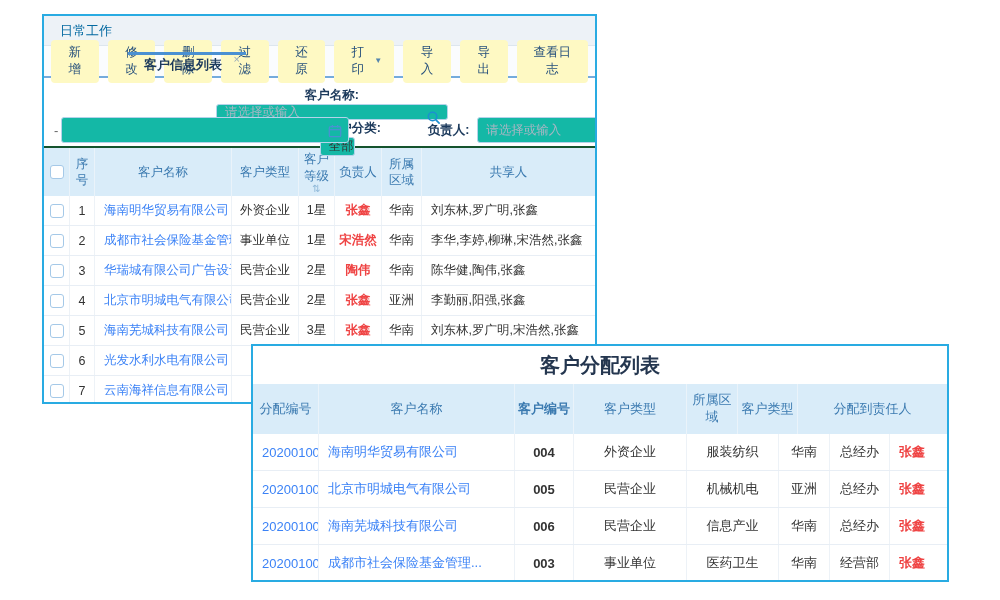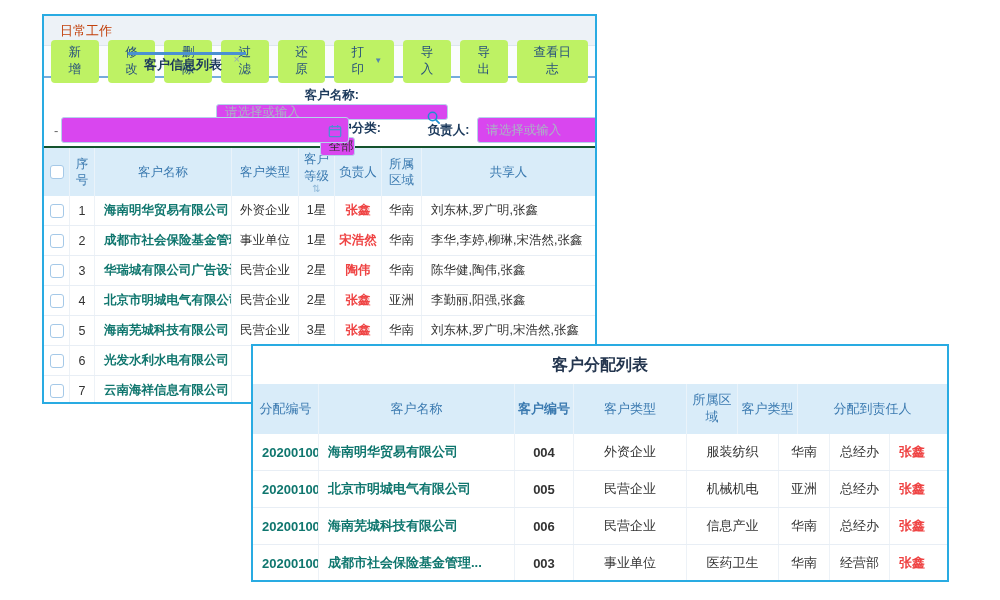--- a/index.html
+++ b/index.html
@@ -5,65 +5,65 @@
   html,body{margin:0;padding:0;background:#fff;}
   body{font-family:"Liberation Sans","DejaVu Sans",sans-serif;}
   #canvas{position:relative;width:1000px;height:600px;background:#fff;overflow:hidden;}
 
   .panel{position:absolute;background:#fff;border:2px solid #29abe2;box-sizing:border-box;overflow:hidden;}
   #p1{left:42px;top:14px;width:555px;height:390px;z-index:1;}
   #p2{left:251px;top:344px;width:698px;height:238px;z-index:2;}
 
   
   .tabbar{height:30px;background:#edf2f7;display:flex;border-bottom:1px solid #dde6ee;box-sizing:border-box;}
-  .tab{padding:0 16px;line-height:29px;font-size:13px;color:#c2410c;cursor:pointer;}
+  .tab{padding:0 16px;line-height:29px;font-size:13px;color:#0369a1;cursor:pointer;}
   .tab.active{background:#fff;font-weight:bold;color:#1c3a5c;border-bottom:3px solid #4a90d2;line-height:26px;position:relative;padding-right:24px;box-sizing:border-box;margin-top:36px;}
   .tab .close{position:absolute;top:1px;right:6px;font-size:11px;color:#93a7ba;font-weight:normal;line-height:12px;}
 
   
   .toolbar{height:32px;display:flex;align-items:center;gap:9px;padding:0 7px;border-bottom:2px solid #74abdc;background:#fafcfe;box-sizing:border-box;}
-  .btn{background:#bef264;color:#27517c;border:none;border-radius:4px;font-size:12.5px;padding:4.5px 12px;font-family:inherit;display:flex;align-items:center;gap:5px;cursor:pointer;}
+  .btn{background:#fef9c3;color:#27517c;border:none;border-radius:4px;font-size:12.5px;padding:4.5px 12px;font-family:inherit;display:flex;align-items:center;gap:5px;cursor:pointer;}
   .btn .caret{font-size:8px;color:#5585ad;line-height:8px;}
 
   
   .filters{padding:5px 0 3px 0;}
   .frow{display:flex;align-items:center;height:26px;margin-top:4px;}
   .flabel{font-size:12.5px;font-weight:bold;color:#1c3a5c;text-align:right;flex:0 0 auto;}
-  .inp{position:relative;border:1px solid #b5d3ea;border-radius:3px;height:26px;box-sizing:border-box;display:flex;align-items:center;background:#d946ef;font-size:12.5px;color:#333;}
+  .inp{position:relative;border:1px solid #b5d3ea;border-radius:3px;height:26px;box-sizing:border-box;display:flex;align-items:center;background:#14b8a6;font-size:12.5px;color:#333;}
   .inp input{border:none;outline:none;background:transparent;font-family:inherit;font-size:12.5px;color:#333;width:100%;height:100%;padding:0 24px 0 8px;box-sizing:border-box;}
   .inp input::placeholder{color:#a9b6c3;}
   .inp .ficon{position:absolute;right:6px;top:5px;}
   .selbox{padding-left:8px;}
   .cut{flex:1;margin-right:-10px;}
 
   
   .thead{display:flex;background:#d9ecf9;color:#3b7ab0;box-sizing:border-box;}
   .th{display:flex;flex-direction:column;align-items:center;justify-content:center;text-align:center;border-right:1px solid #eaf3fa;padding:2px;box-sizing:border-box;line-height:1.3;}
   .th:last-child,.td:last-child{border-right:none;}
   .tr{display:flex;border-bottom:1px solid #e8eef5;color:#333;box-sizing:border-box;}
   .td{display:flex;align-items:center;justify-content:center;border-right:1px solid #edf2f7;overflow:hidden;white-space:nowrap;box-sizing:border-box;}
   .td.left{justify-content:flex-start;padding-left:9px;}
-  .link{color:#0f766e;cursor:pointer;font-weight:bold;}
+  .link{color:#3b82f6;cursor:pointer;}
   .owner{color:#ef4444;font-weight:bold;cursor:pointer;}
   .sorticon{font-size:10px;color:#8fb8d8;line-height:9px;cursor:pointer;}
 
   
   #t1 .thead{height:50px;font-size:12.5px;border-top:2px solid #14532d;}
   #t1 .tr{height:30px;font-size:12.5px;}
   .c1{width:26px;flex:0 0 26px;}
   .c2{width:25px;flex:0 0 25px;}
   .c3{width:137px;flex:0 0 137px;}
   .c4{width:67px;flex:0 0 67px;}
   .c5{width:36px;flex:0 0 36px;}
   .c6{width:47px;flex:0 0 47px;}
   .c7{width:40px;flex:0 0 40px;}
   .c8{flex:1;}
 
   
-  .p2title{height:38px;display:flex;align-items:center;justify-content:center;font-size:16px;font-weight:bold;color:#24364f;}
+  .p2title{height:38px;display:flex;align-items:center;justify-content:center;font-size:20px;font-weight:bold;color:#24364f;}
   #t2 .thead{height:50px;font-size:13px;}
   #t2 .tr{height:37px;font-size:13px;}
   .d1{width:66px;flex:0 0 66px;}
   .d2{width:196px;flex:0 0 196px;}
   .d3{width:59px;flex:0 0 59px;font-weight:bold;}
   .d4{width:113px;flex:0 0 113px;}
   .d5{width:92px;flex:0 0 92px;}
   .d6{width:51px;flex:0 0 51px;}
   .d7{width:60px;flex:0 0 60px;}
   .d8{flex:1;}

